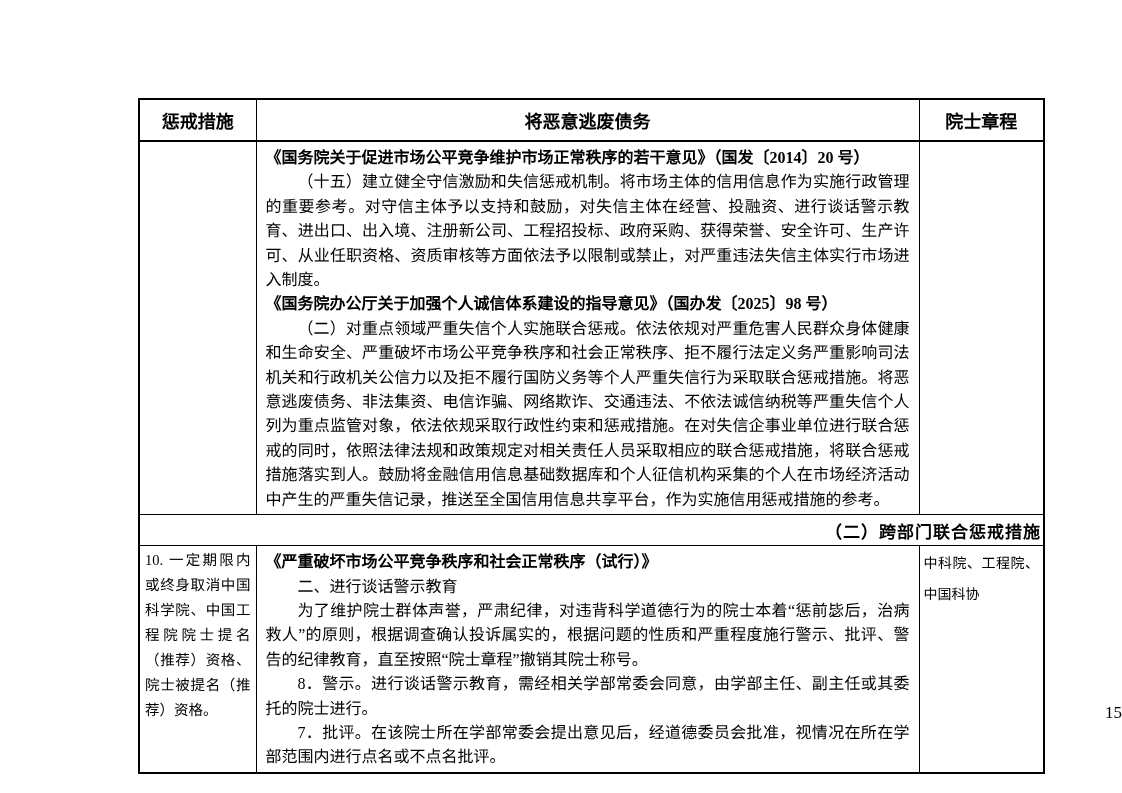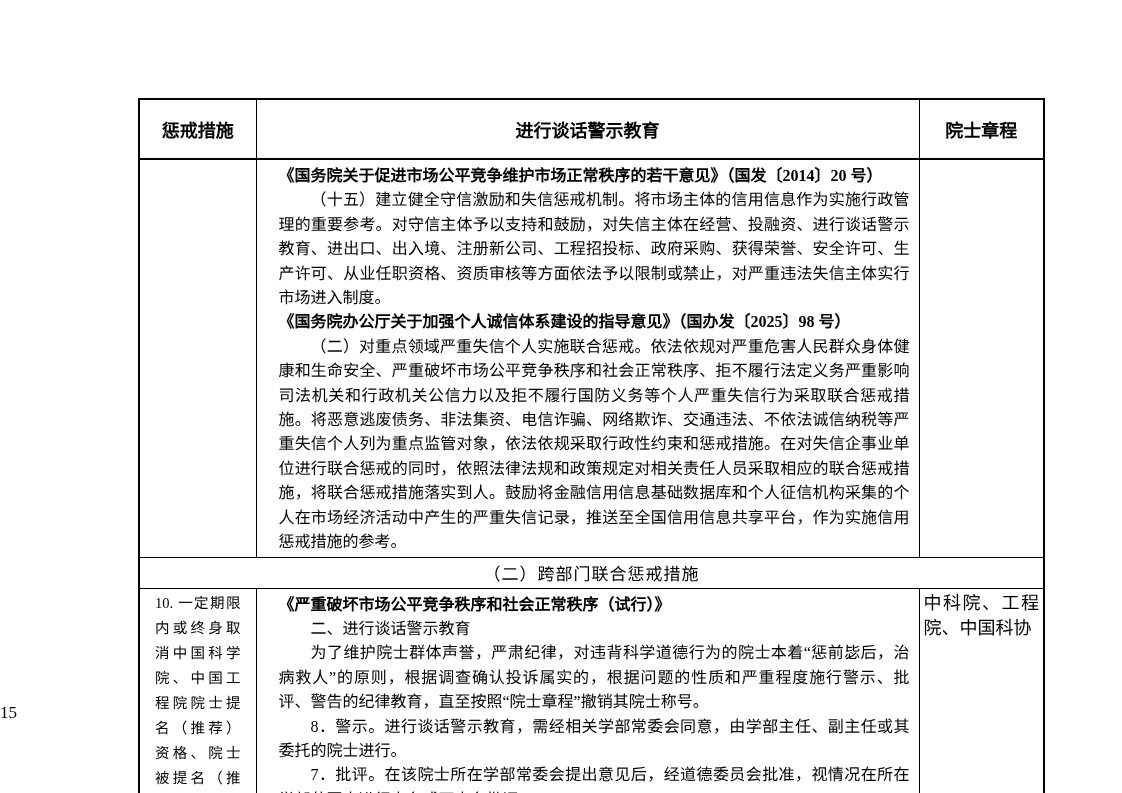--- a/index.html
+++ b/index.html
@@ -32,88 +32,88 @@
     overflow: hidden;
   }
   
   tr.header-row th {
     height: 31px;
     font-size: 18px;
     font-weight: bold;
     text-align: center;
     vertical-align: middle;
     border-bottom: 2px solid #000;
-    padding: 16px;
+    padding: 7px;
   }
   
   tr.row1 td { height: 316px; }
   td.legal-cell {
-    padding: 4px 9px 2px 22px;
+    padding: 4px 9px 2px 9px;
     font-size: 16px;
     font-family: Liberation Serif, serif;
   }
   .legal-cell p {
     margin: 0;
     text-align: justify;
     text-indent: 2em;
     line-height: 24.4px;
   }
   .legal-cell p.doc-title {
     text-indent: 0;
     font-weight: bold;
   }
   
   tr.divider-row td {
     height: 31px;
-    text-align: center;
+    text-align: right;
     vertical-align: middle;
-    font-weight: normal;
+    font-weight: bold;
     font-size: 17px;
     letter-spacing: 1px;
     padding: 2px;
   }
   
   tr.row2 td { height: 202px; }
   td.measure-cell {
-    padding: 2px 15px;
+    padding: 2px 5px;
     font-size: 14.5px;
     line-height: 25px;
     text-align: justify;
     vertical-align: middle;
   }
   td.dept-cell {
     padding: 2px 4px;
-    font-size: 18px;
-    line-height: 25px;
+    font-size: 14px;
+    line-height: 31px;
     text-align: justify;
     vertical-align: middle;
   }
   .page-number {
     position: absolute;
     left: 0;
     top: 703px;
     width: 100%;
-    text-align: left;
+    text-align: right;
     font-size: 17px;
   }
 </style>
 </head>
 <body>
 
 <div class="doc-table-wrap">
   <table class="doc-table">
     <colgroup>
       <col style="width:117px">
       <col style="width:663px">
       <col style="width:125px">
     </colgroup>
     <tbody>
       <tr class="header-row">
         <th>惩戒措施</th>
-        <th>进行谈话警示教育</th>
+        <th>将恶意逃废债务</th>
         <th>院士章程</th>
       </tr>
       <tr class="row1">
         <td></td>
         <td class="legal-cell">
           <p class="doc-title">《国务院关于促进市场公平竞争维护市场正常秩序的若干意见》（国发〔2014〕20 号）</p>
           <p>（十五）建立健全守信激励和失信惩戒机制。将市场主体的信用信息作为实施行政管理的重要参考。对守信主体予以支持和鼓励，对失信主体在经营、投融资、进行谈话警示教育、进出口、出入境、注册新公司、工程招投标、政府采购、获得荣誉、安全许可、生产许可、从业任职资格、资质审核等方面依法予以限制或禁止，对严重违法失信主体实行市场进入制度。</p>
           <p class="doc-title">《国务院办公厅关于加强个人诚信体系建设的指导意见》（国办发〔2025〕98 号）</p>
           <p>（二）对重点领域严重失信个人实施联合惩戒。依法依规对严重危害人民群众身体健康和生命安全、严重破坏市场公平竞争秩序和社会正常秩序、拒不履行法定义务严重影响司法机关和行政机关公信力以及拒不履行国防义务等个人严重失信行为采取联合惩戒措施。将恶意逃废债务、非法集资、电信诈骗、网络欺诈、交通违法、不依法诚信纳税等严重失信个人列为重点监管对象，依法依规采取行政性约束和惩戒措施。在对失信企事业单位进行联合惩戒的同时，依照法律法规和政策规定对相关责任人员采取相应的联合惩戒措施，将联合惩戒措施落实到人。鼓励将金融信用信息基础数据库和个人征信机构采集的个人在市场经济活动中产生的严重失信记录，推送至全国信用信息共享平台，作为实施信用惩戒措施的参考。</p>
         </td>

